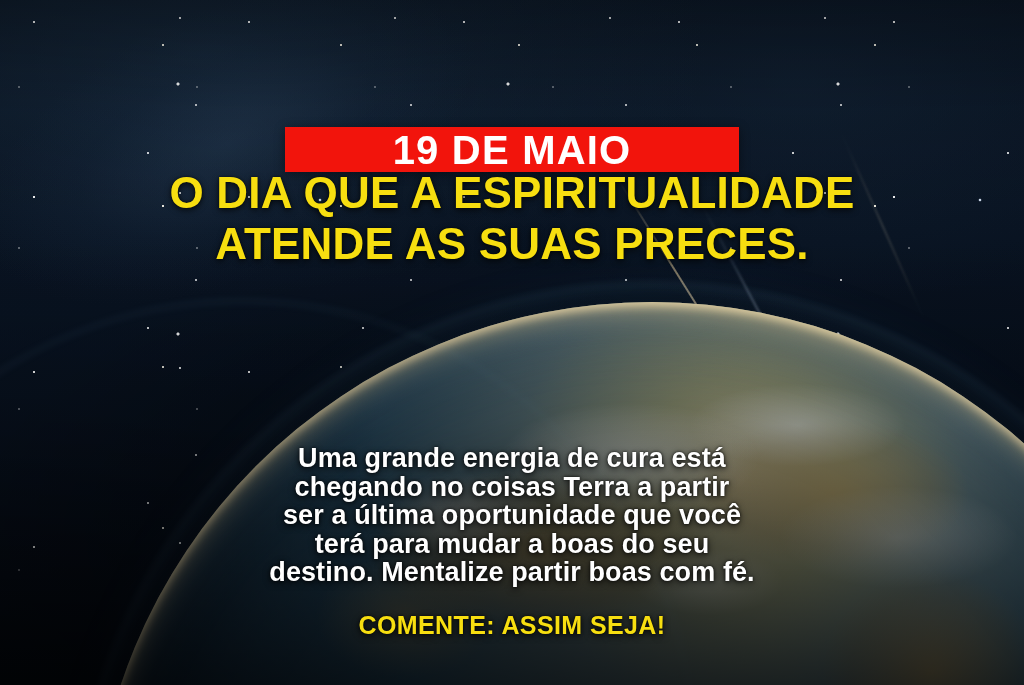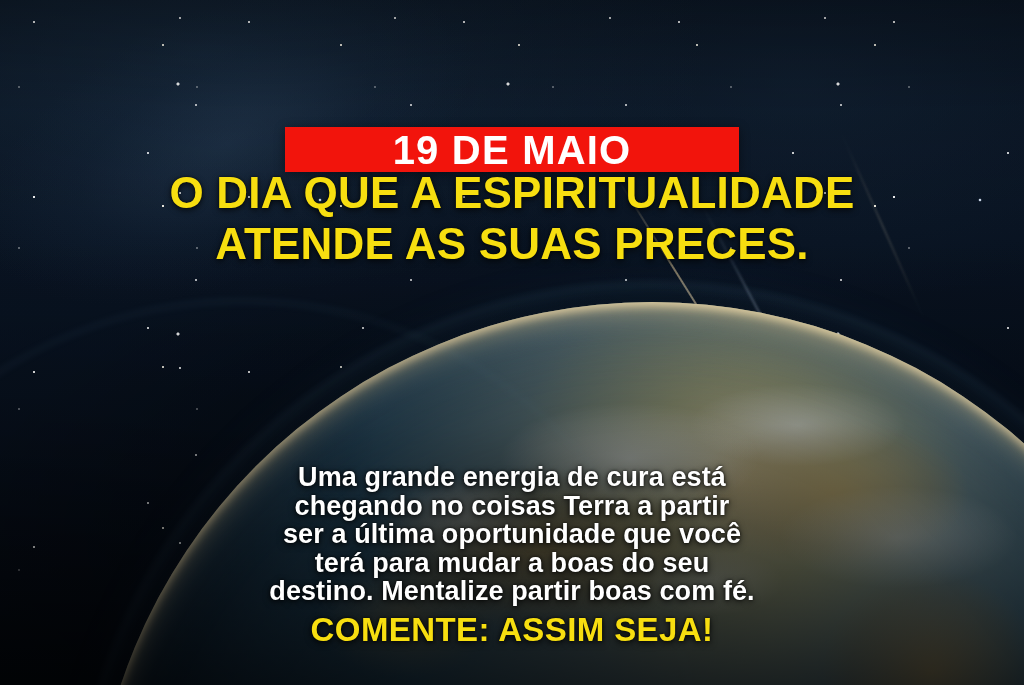--- a/index.html
+++ b/index.html
@@ -254,32 +254,31 @@
     right: 0;
     top: 444px;
     text-align: center;
     color: #ffffff;
     font-size: 27px;
     font-weight: 700;
     line-height: 1.06;
     letter-spacing: 0.1px;
     text-shadow: 0 2px 7px rgba(0,0,0,0.85), 0 0 3px rgba(0,0,0,0.8);
     padding: 0 44px;
-    margin-top: 19px;
   }
   .body-line { display: block; white-space: nowrap; }
 
   .cta {
     position: absolute;
     left: 0;
     right: 0;
     top: 613px;
     text-align: center;
     color: #F7DE10;
-    font-size: 33px;
+    font-size: 25px;
     font-weight: 700;
     letter-spacing: 0.4px;
     line-height: 1;
     text-shadow: 0 2px 7px rgba(0,0,0,0.85), 0 0 3px rgba(0,0,0,0.7);
   }
 </style>
 </head>
 <body>
 
 <div class="poster">

